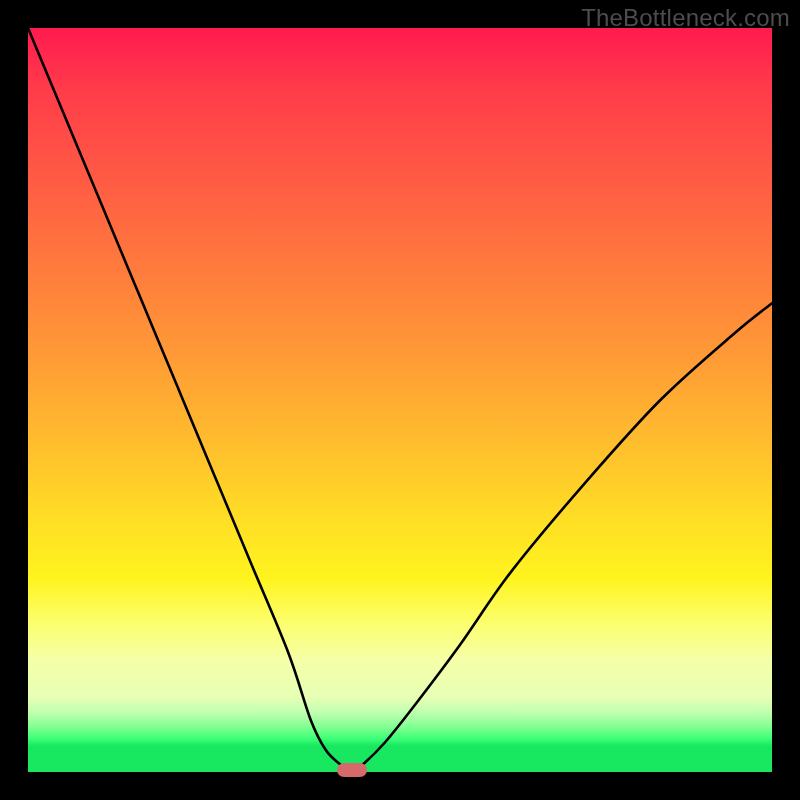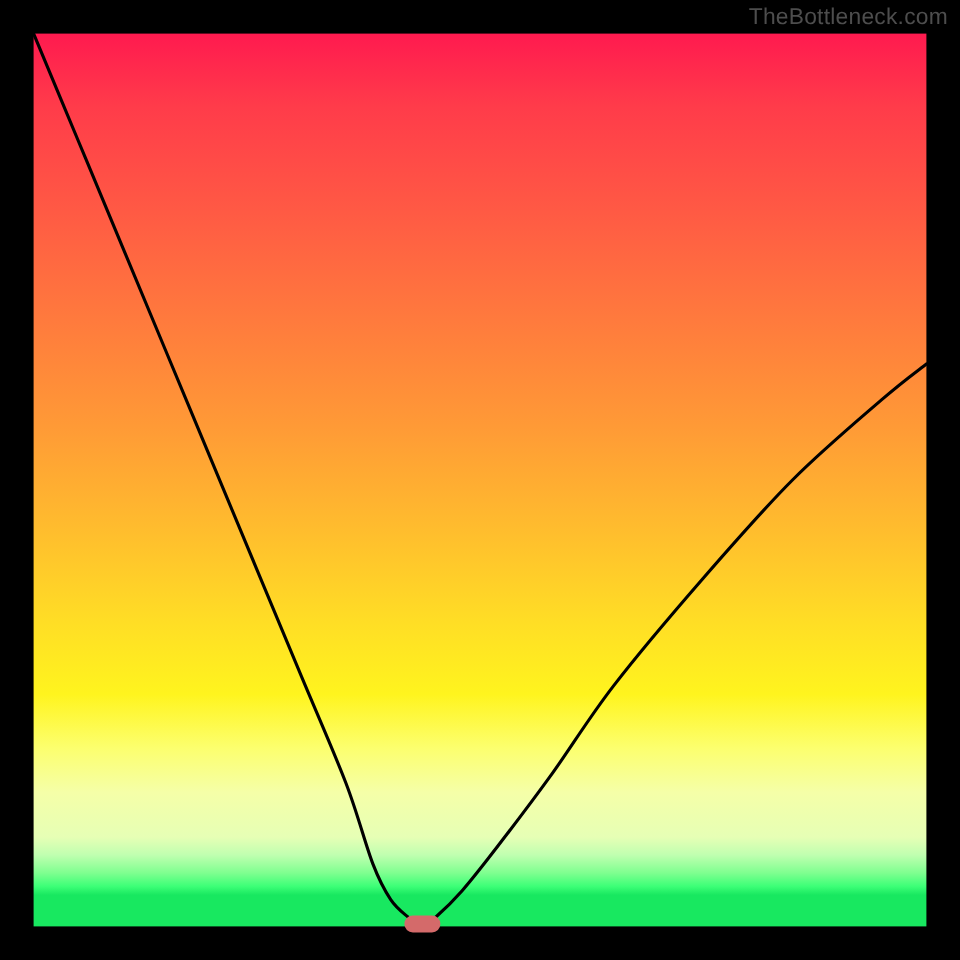--- a/index.html
+++ b/index.html
@@ -43,21 +43,21 @@
       #3dff77 95.5%,
       #18e860 96.5%,
       #18e860 100%
     );
   }
   .watermark {
     position: absolute;
     top: 4px;
     right: 10px;
     color: #4d4d4d;
-    font-size: 19px;
+    font-size: 24px;
     font-weight: 500;
     letter-spacing: 0.2px;
     user-select: none;
   }
   svg.curve {
     position: absolute;
     left: 0;
     top: 0;
     width: 744px;
     height: 744px;

